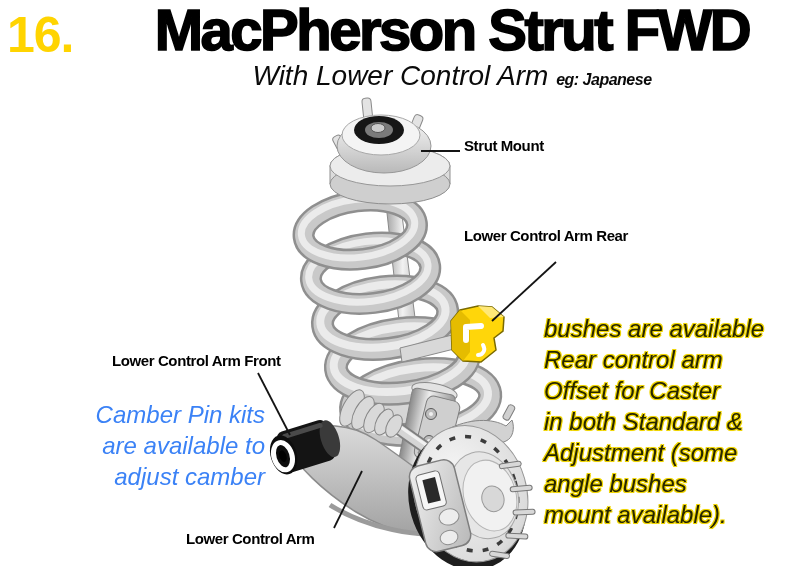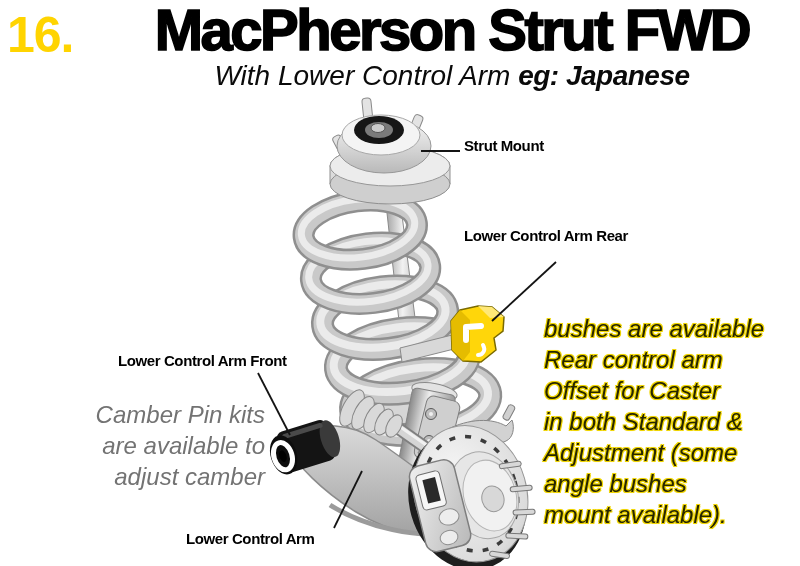--- a/index.html
+++ b/index.html
@@ -6,26 +6,26 @@
   #page{position:relative;width:800px;height:566px;background:#ffffff;overflow:hidden;
         font-family:"Liberation Sans","DejaVu Sans",sans-serif;}
   
   .page-number{position:absolute;left:7px;top:6px;font-size:50px;font-weight:600;
                color:#FFD400;letter-spacing:-1px;}
   .title{position:absolute;left:104px;right:0;top:-4px;text-align:center;
          font-size:58px;font-weight:700;color:#000;letter-spacing:-2.5px;
          -webkit-text-stroke:1.6px #000;white-space:nowrap;}
   .subtitle{position:absolute;left:104px;right:0;top:60px;text-align:center;
             font-size:28px;font-style:italic;color:#0a0a0a;white-space:nowrap;}
-  .subtitle .note{font-size:28px;font-weight:700;letter-spacing:-0.5px;}
+  .subtitle .note{font-size:16px;font-weight:700;letter-spacing:-0.5px;}
   
   .part-label{position:absolute;font-size:15px;font-weight:700;color:#000;
               letter-spacing:-0.4px;white-space:nowrap;}
   .ann{position:absolute;font-size:24px;font-style:italic;line-height:31px;
-       color:#737373;white-space:nowrap;}
+       color:#3b82f6;white-space:nowrap;}
   .ann-left{text-align:right;}
   .ann-yellow{color:#262600;
      text-shadow:-1px -1px 0 #EFD400, 1px -1px 0 #EFD400,
                  -1px 1px 0 #EFD400, 1px 1px 0 #EFD400, 0 0 2px #EFD400;}
   svg.diagram{position:absolute;left:0;top:0;}
   .layer-labels{position:absolute;left:0;top:0;width:800px;height:566px;}
 </style>
 </head>
 <body>
 
@@ -213,21 +213,21 @@
     <div class="page-number">16.</div>
 
     <div class="title">MacPherson Strut FWD</div>
 
     <div class="subtitle"><span>With Lower Control Arm</span>&nbsp;<span class="note">eg: Japanese</span></div>
 
     <div class="part-label" style="left:464px;top:137px;">Strut Mount</div>
 
     <div class="part-label" style="left:464px;top:227px;">Lower Control Arm Rear</div>
 
-    <div class="part-label" style="left:118px;top:352px;">Lower Control Arm Front</div>
+    <div class="part-label" style="left:112px;top:352px;">Lower Control Arm Front</div>
 
     <div class="part-label" style="left:186px;top:530px;">Lower Control Arm</div>
 
     <div class="ann ann-left" style="right:535px;top:399px;">
       <div>Camber Pin kits</div>
       <div>are available to</div>
       <div>adjust camber</div>
     </div>
 
     <div class="ann ann-yellow" style="left:544px;top:313px;">

